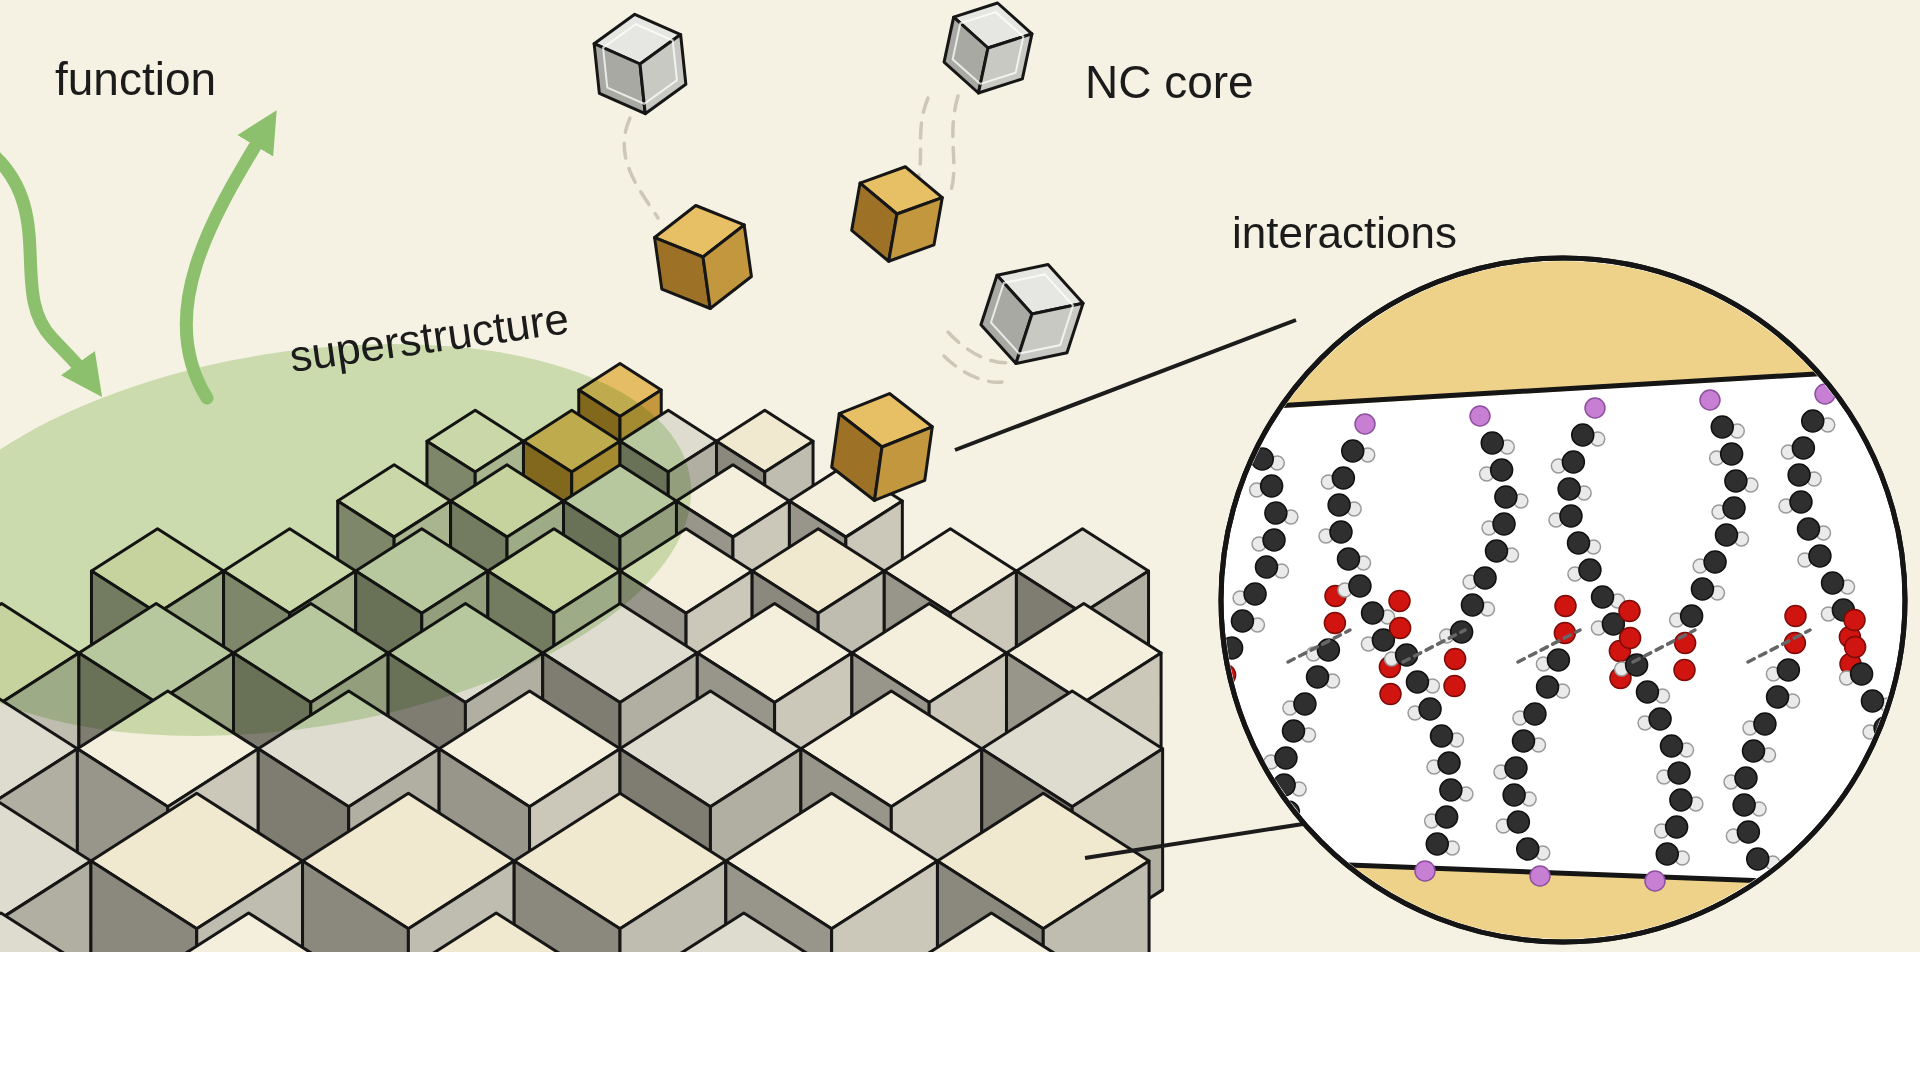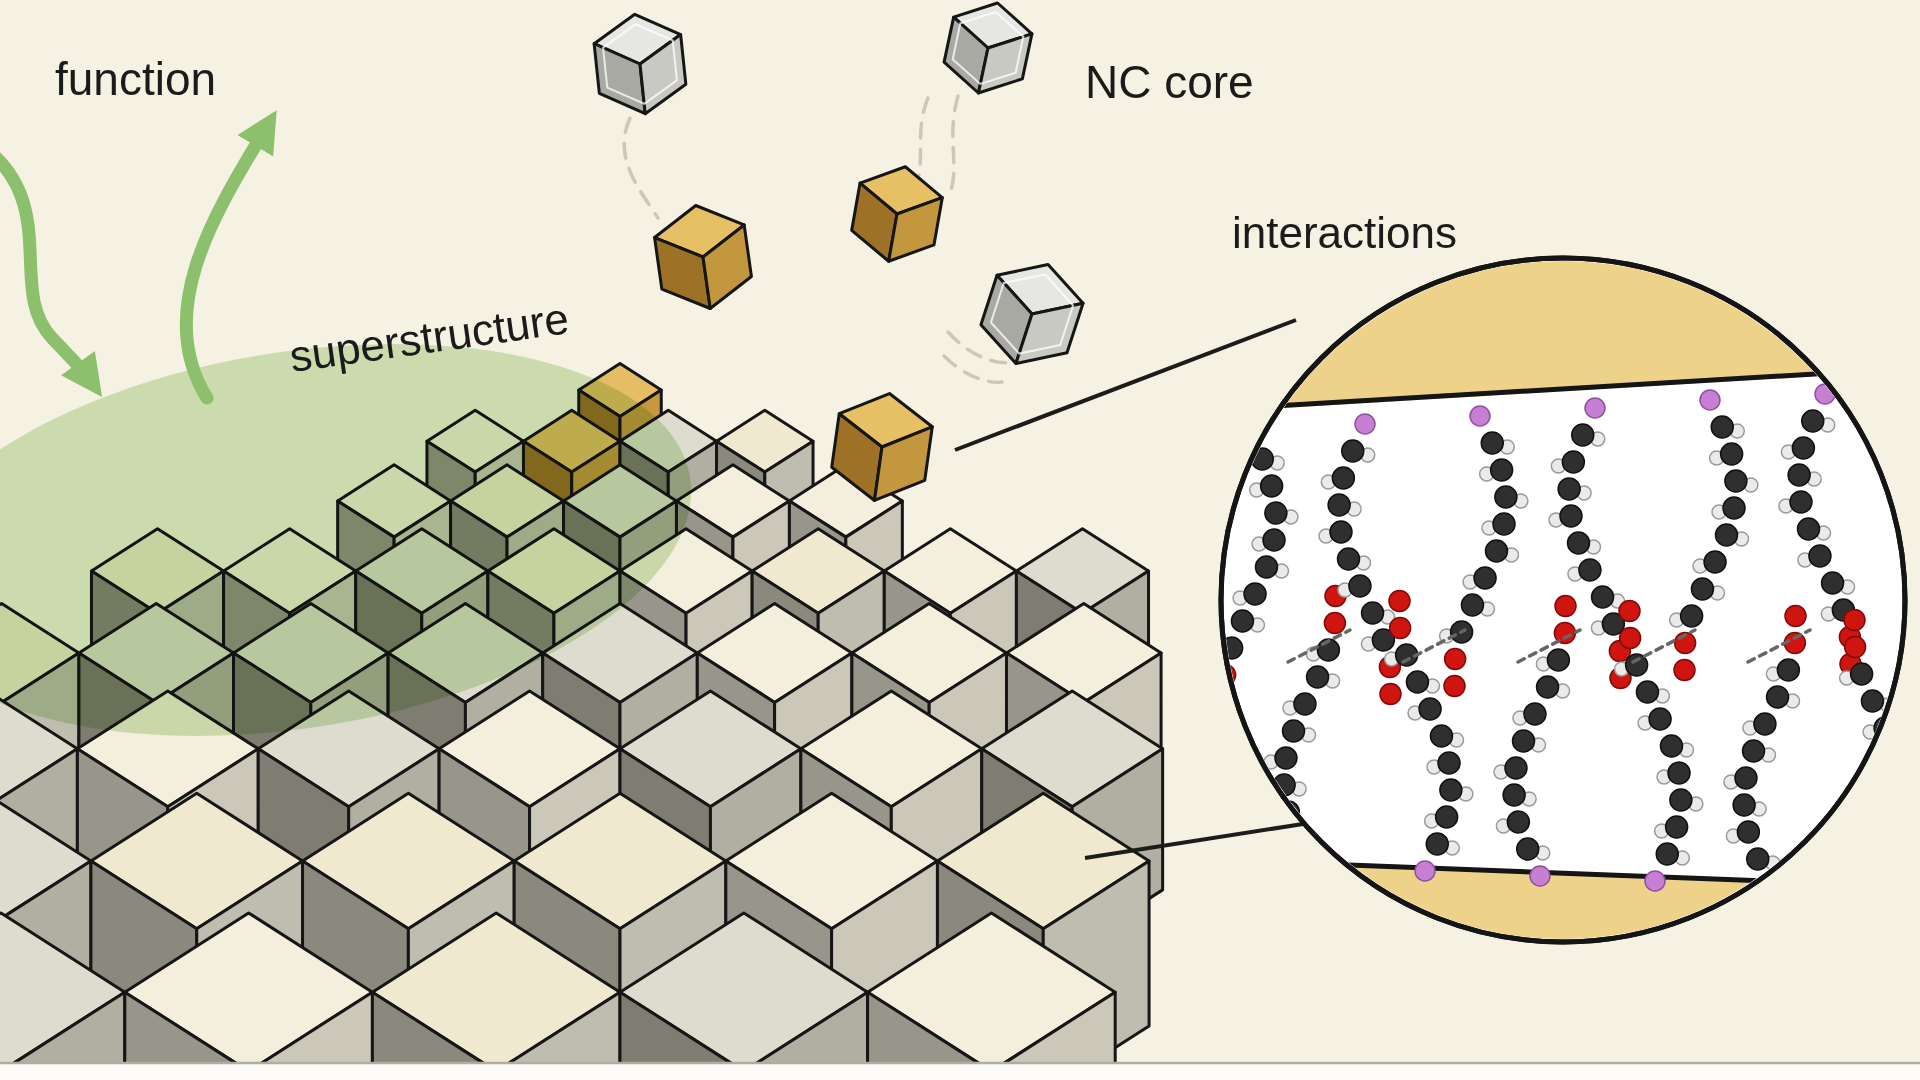--- a/index.html
+++ b/index.html
@@ -1,16 +1,16 @@
 <!DOCTYPE html>
 <html><head>
 <meta charset="utf-8">
 <style>
   html,body{margin:0;padding:0}
-  .stage{width:1920px;height:1080px;background:var(--bg,#f6f2e3);overflow:hidden}
+  .stage{width:1920px;height:952px;background:var(--bg,#f6f2e3);overflow:hidden}
   svg{display:block}
   text{font-family:"Liberation Sans","DejaVu Sans",sans-serif;fill:#1b1b1b}
   .lbl{font-size:46px}
   .lbl-small{font-size:44px}
   .arrow{fill:none;stroke:var(--accent,#8cc06c);stroke-width:13;stroke-linecap:round}
   .arrowhead{fill:var(--accent,#8cc06c)}
   .trail{fill:none;stroke:var(--trail,#ccc7b6);stroke-width:3.5;stroke-dasharray:15 11;stroke-linecap:round}
   .callout{stroke:var(--callout,#1c1c1c);stroke-width:4}
   .cap{fill:var(--cap,#eed28a)}
   .cap-edge{stroke:#151515;stroke-width:5}

